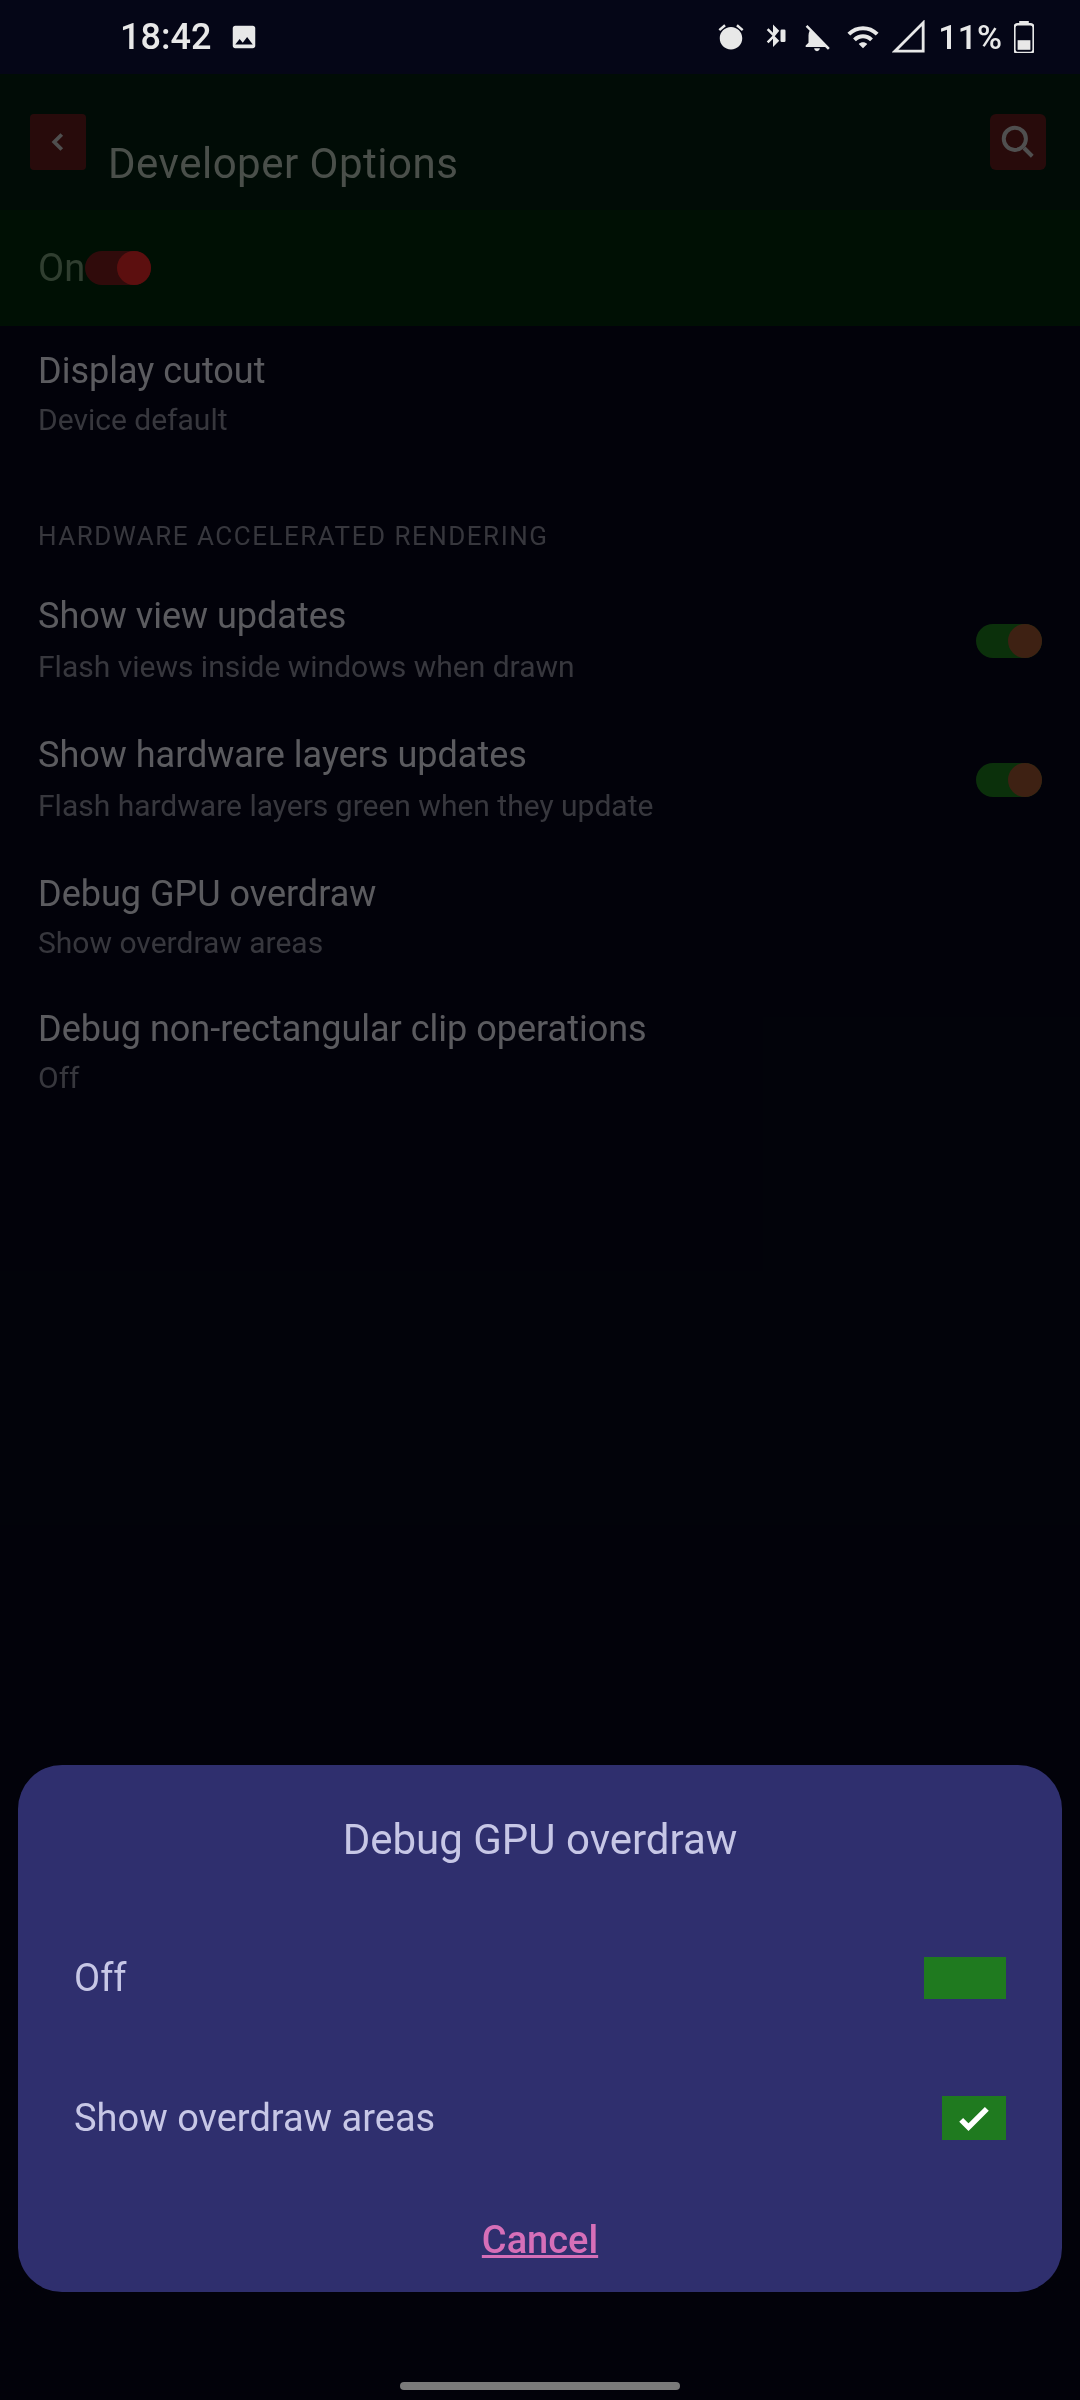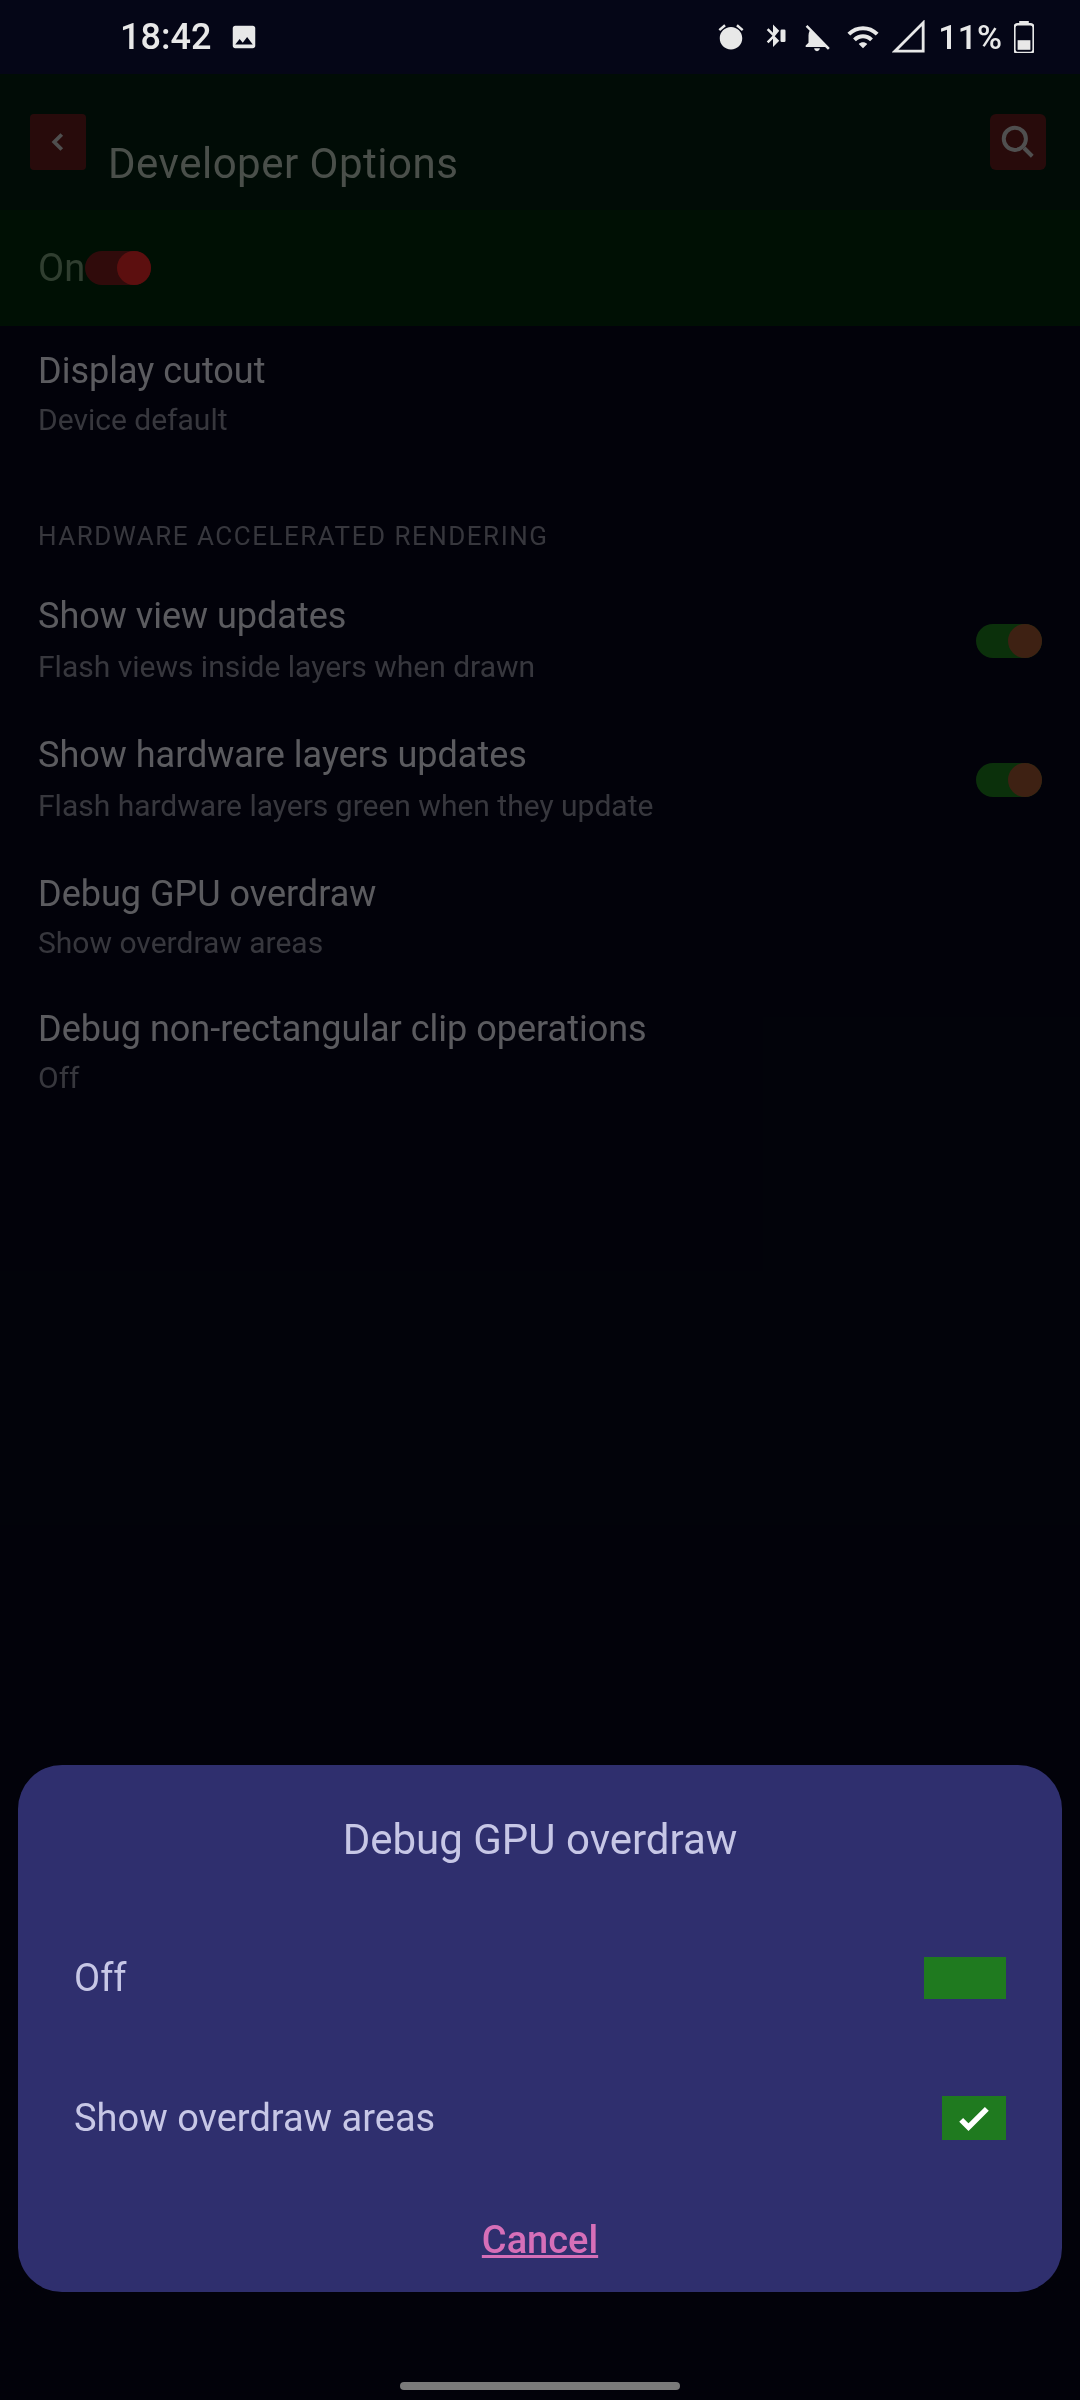--- a/index.html
+++ b/index.html
@@ -188,21 +188,21 @@
   <div class="setting">
     <div class="title">Display cutout</div>
     <div class="sub">Device default</div>
   </div>
 
   <div class="section-header">HARDWARE ACCELERATED RENDERING</div>
 
   <div class="setting-row">
     <div class="text">
       <div class="title">Show view updates</div>
-      <div class="sub">Flash views inside layers when drawn</div>
+      <div class="sub">Flash views inside windows when drawn</div>
     </div>
     <div class="switch on green">
         <div class="knob"></div>
       </div>
   </div>
 
   <div class="setting-row">
     <div class="text">
       <div class="title">Show hardware layers updates</div>
       <div class="sub">Flash hardware layers green when they update</div>

